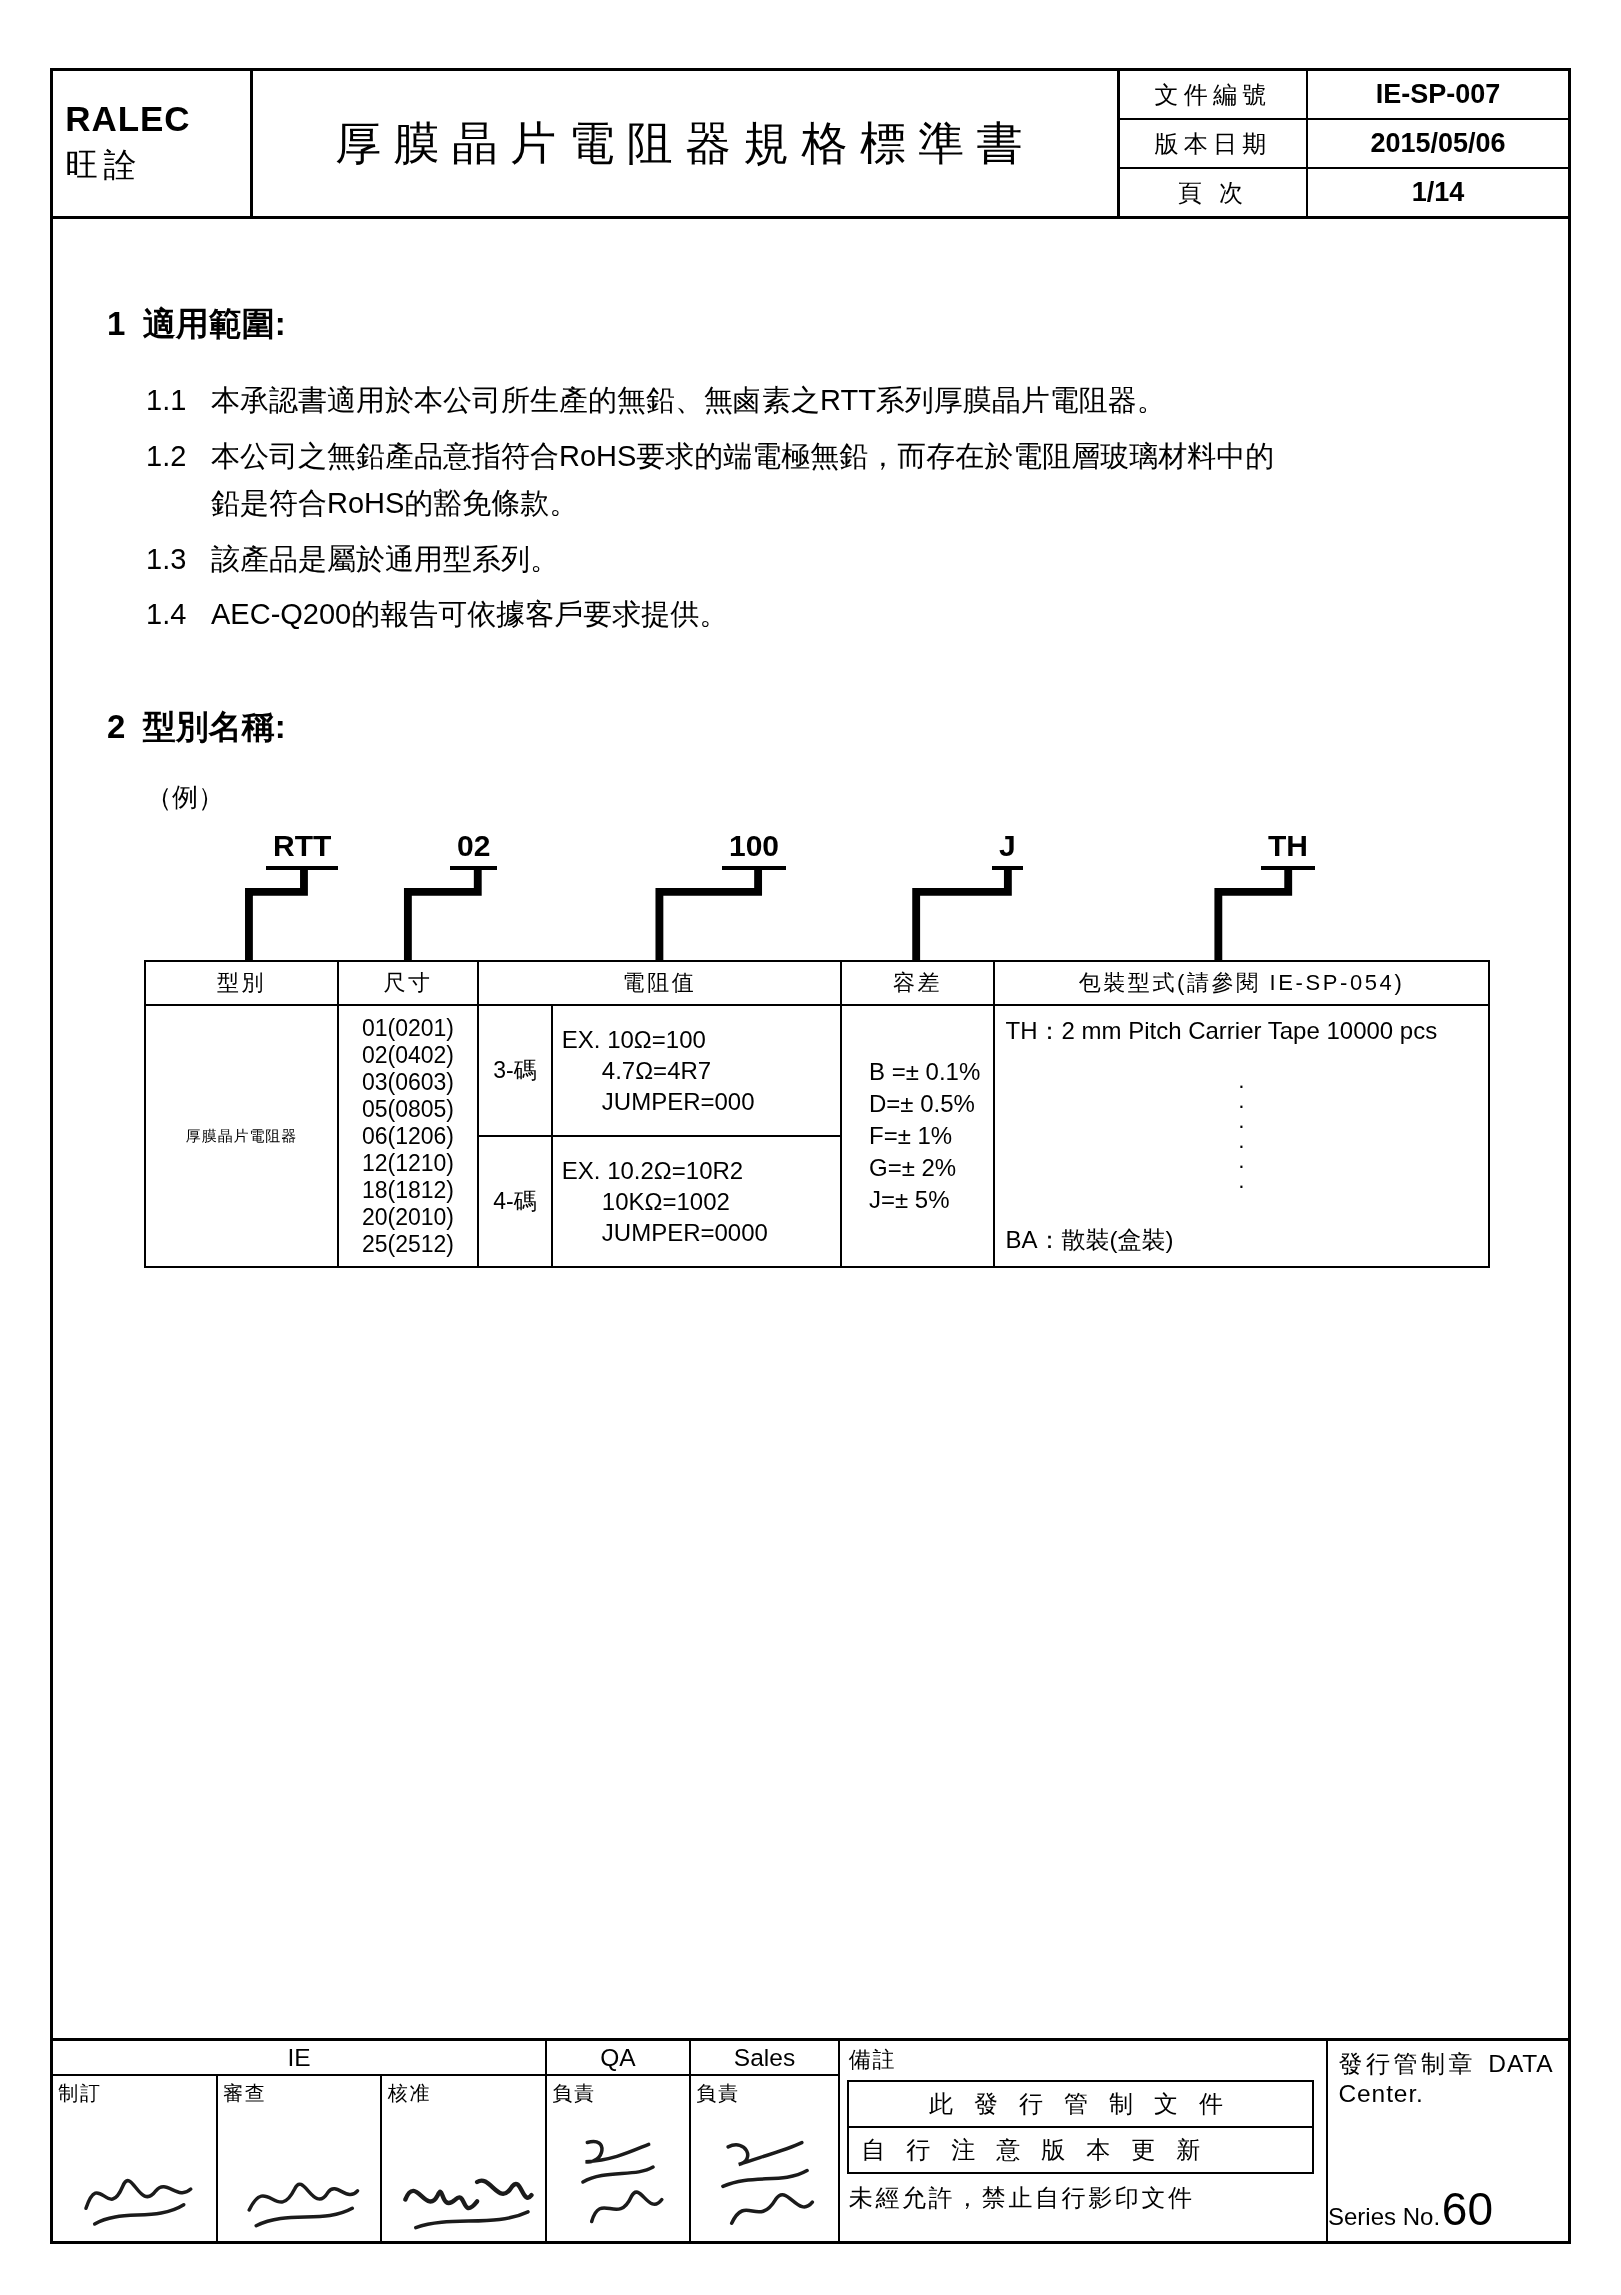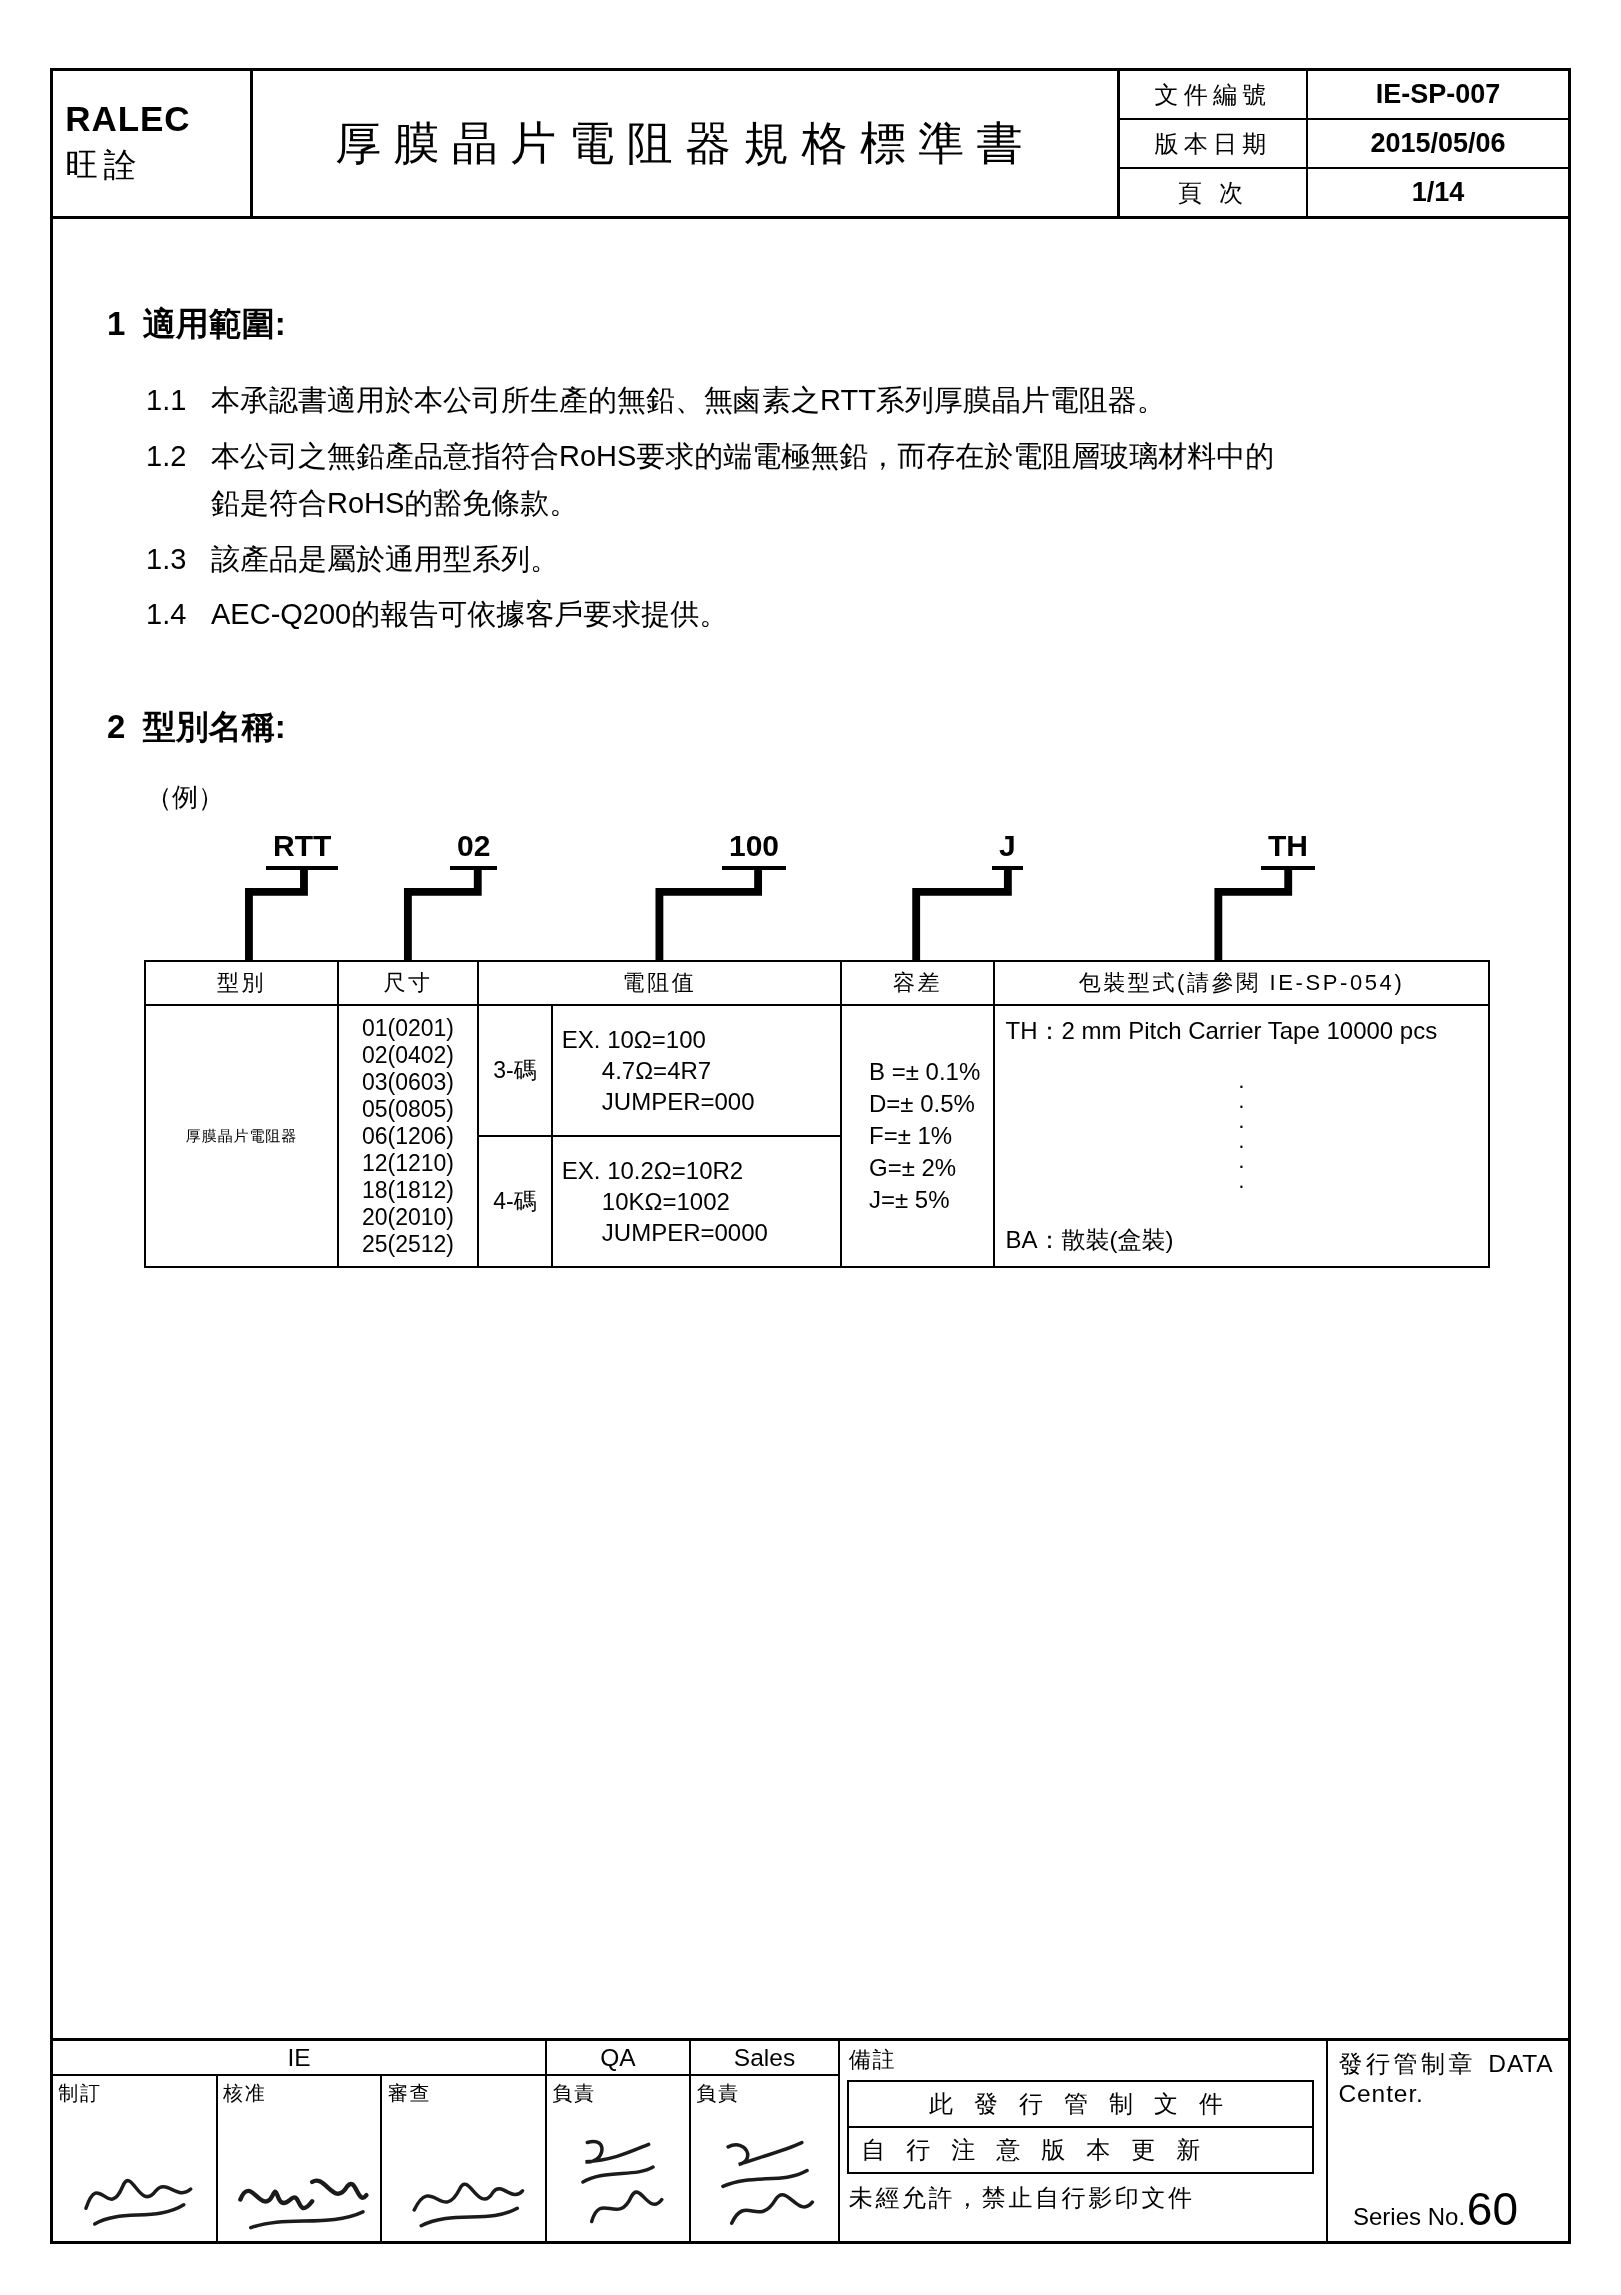--- a/index.html
+++ b/index.html
@@ -91,21 +91,21 @@
   .remark-group { width:488px; border-right:2.6px solid #000; position:relative; padding:1.8px 7px; }
   .remark-label { font-size:22px; letter-spacing:1.8px; padding:1.8px 0 0 1.8px; }
   .remark-box { border:2.6px solid #000; margin:5.3px 5.3px 0 0; }
   .remark-row { font-size:24px; letter-spacing:21px; padding:6.1px 0 6.1px 12.3px; white-space:nowrap; }
   .remark-row:first-child { border-bottom:2.6px solid #000;text-align:center; }
   .remark-bottom { font-size:24px; letter-spacing:2.6px; margin-top:8px; padding-left:1.8px; white-space:nowrap; }
 
   .stamp-group { flex:1; position:relative; padding:7px 10.5px; }
   .stamp-line { font-size:24px; letter-spacing:3.5px; }
   .stamp-org { font-size:24.5px; letter-spacing:0.9px; margin-left:12.3px; }
-  .series { position:absolute; left:25px; bottom:5.3px; }
+  .series { position:absolute; left:0; bottom:5.3px; }
   .series-label { font-size:24px; }
   .series-value { font-size:46px; margin-left:1.8px; }
 </style>
 </head>
 <body>
 
 <div class="page">
   <div class="frame">
 
     <div class="doc-header">
@@ -244,32 +244,32 @@
         <div class="group-head">IE</div>
         <div class="ie-cells">
           <div class="sign-cell">
             <div class="sign-label">制訂</div>
             <svg class="sign-svg" width="131" height="92" viewBox="0 0 150 105">
               <path d="M20 70 C35 25 45 85 62 45 C72 20 82 75 100 50 C112 35 125 62 140 48" fill="none" stroke="#1b1b1b" stroke-width="4" stroke-linecap="round"></path>
               <path d="M30 88 C60 70 100 86 132 66" fill="none" stroke="#1b1b1b" stroke-width="4" stroke-linecap="round"></path>
             </svg>
           </div>
           <div class="sign-cell">
+            <div class="sign-label">審查</div>
+            <svg class="sign-svg" width="131" height="92" viewBox="0 0 150 105">
+              <path d="M18 72 C38 30 50 88 70 48 C80 26 92 78 108 52 C118 38 130 64 142 50" fill="none" stroke="#1b1b1b" stroke-width="4" stroke-linecap="round"></path>
+              <path d="M26 90 C62 72 104 88 136 70" fill="none" stroke="#1b1b1b" stroke-width="4" stroke-linecap="round"></path>
+            </svg>
+          </div>
+          <div class="sign-cell">
             <div class="sign-label">核准</div>
             <svg class="sign-svg" width="149" height="92" viewBox="0 0 170 105">
               <path d="M18 60 C30 30 42 80 55 55 C62 40 58 75 75 60 C88 48 82 85 100 62" fill="none" stroke="#1b1b1b" stroke-width="5" stroke-linecap="round"></path>
               <path d="M100 40 C115 30 125 70 140 45 C150 32 152 68 162 55" fill="none" stroke="#1b1b1b" stroke-width="5" stroke-linecap="round"></path>
               <path d="M30 92 C70 78 120 92 158 74" fill="none" stroke="#1b1b1b" stroke-width="4" stroke-linecap="round"></path>
-            </svg>
-          </div>
-          <div class="sign-cell">
-            <div class="sign-label">審查</div>
-            <svg class="sign-svg" width="131" height="92" viewBox="0 0 150 105">
-              <path d="M18 72 C38 30 50 88 70 48 C80 26 92 78 108 52 C118 38 130 64 142 50" fill="none" stroke="#1b1b1b" stroke-width="4" stroke-linecap="round"></path>
-              <path d="M26 90 C62 72 104 88 136 70" fill="none" stroke="#1b1b1b" stroke-width="4" stroke-linecap="round"></path>
             </svg>
           </div>
         </div>
       </div>
 
       <div class="fgroup qa-group">
         <div class="group-head">QA</div>
         <div class="one-cell">
           <div class="sign-label">負責</div>
           <svg class="sign-svg" width="114" height="114" viewBox="0 0 130 130">

